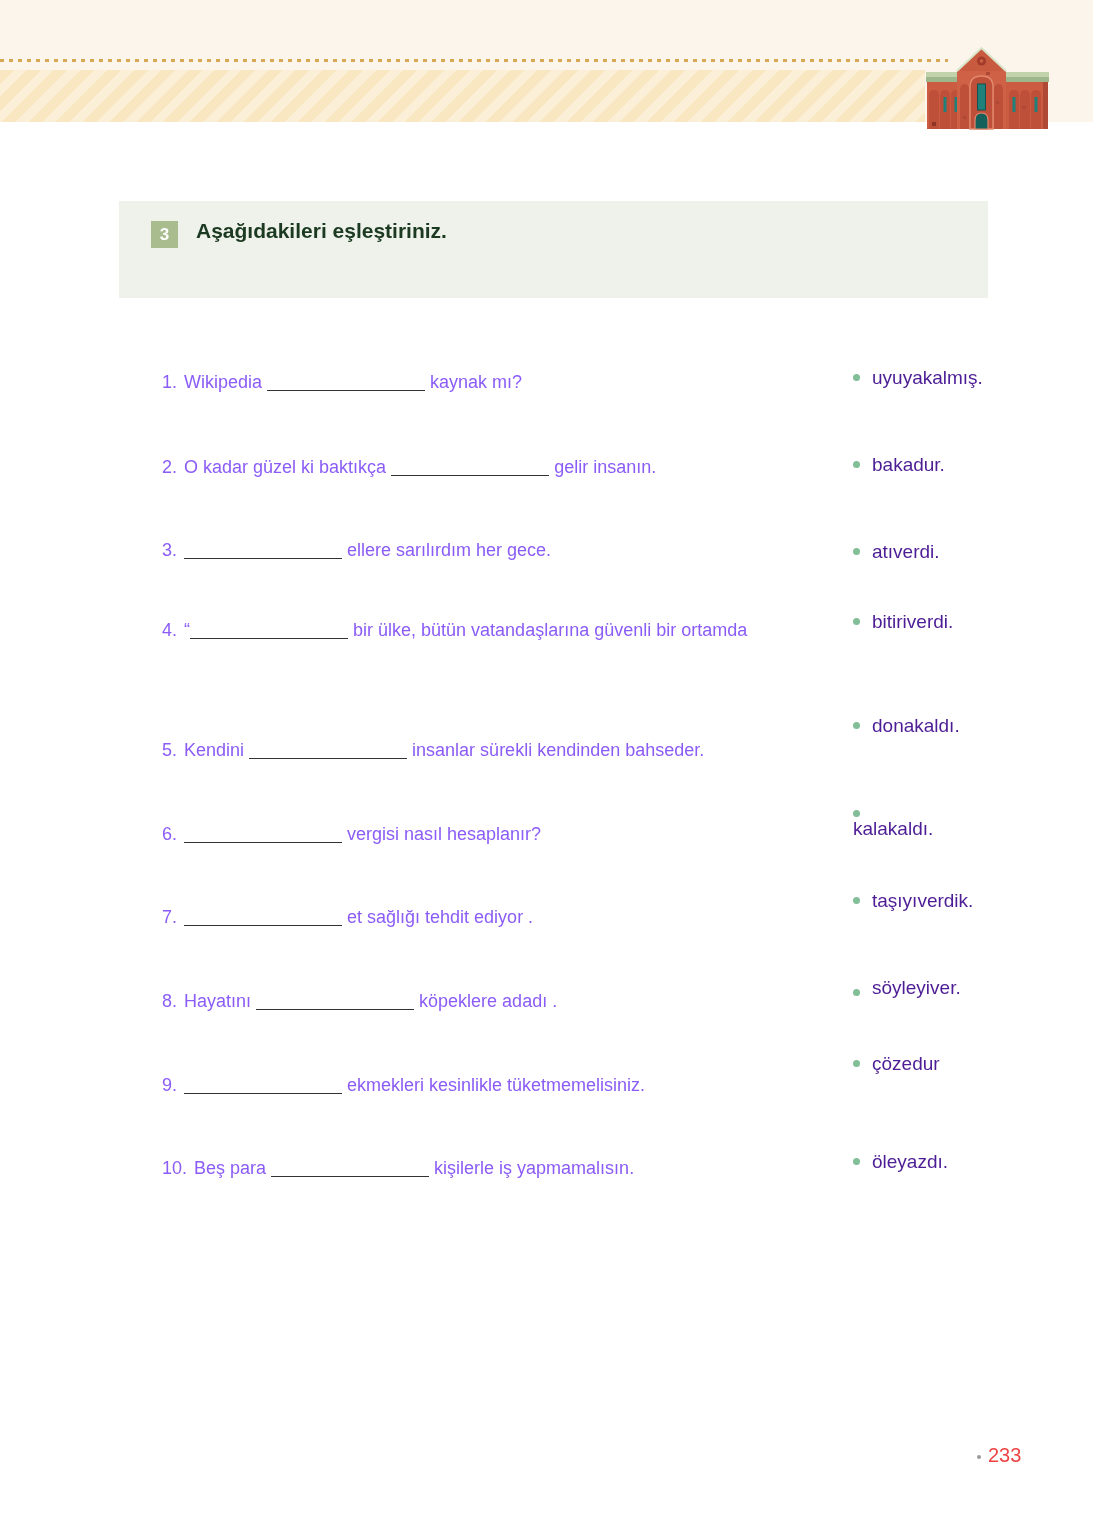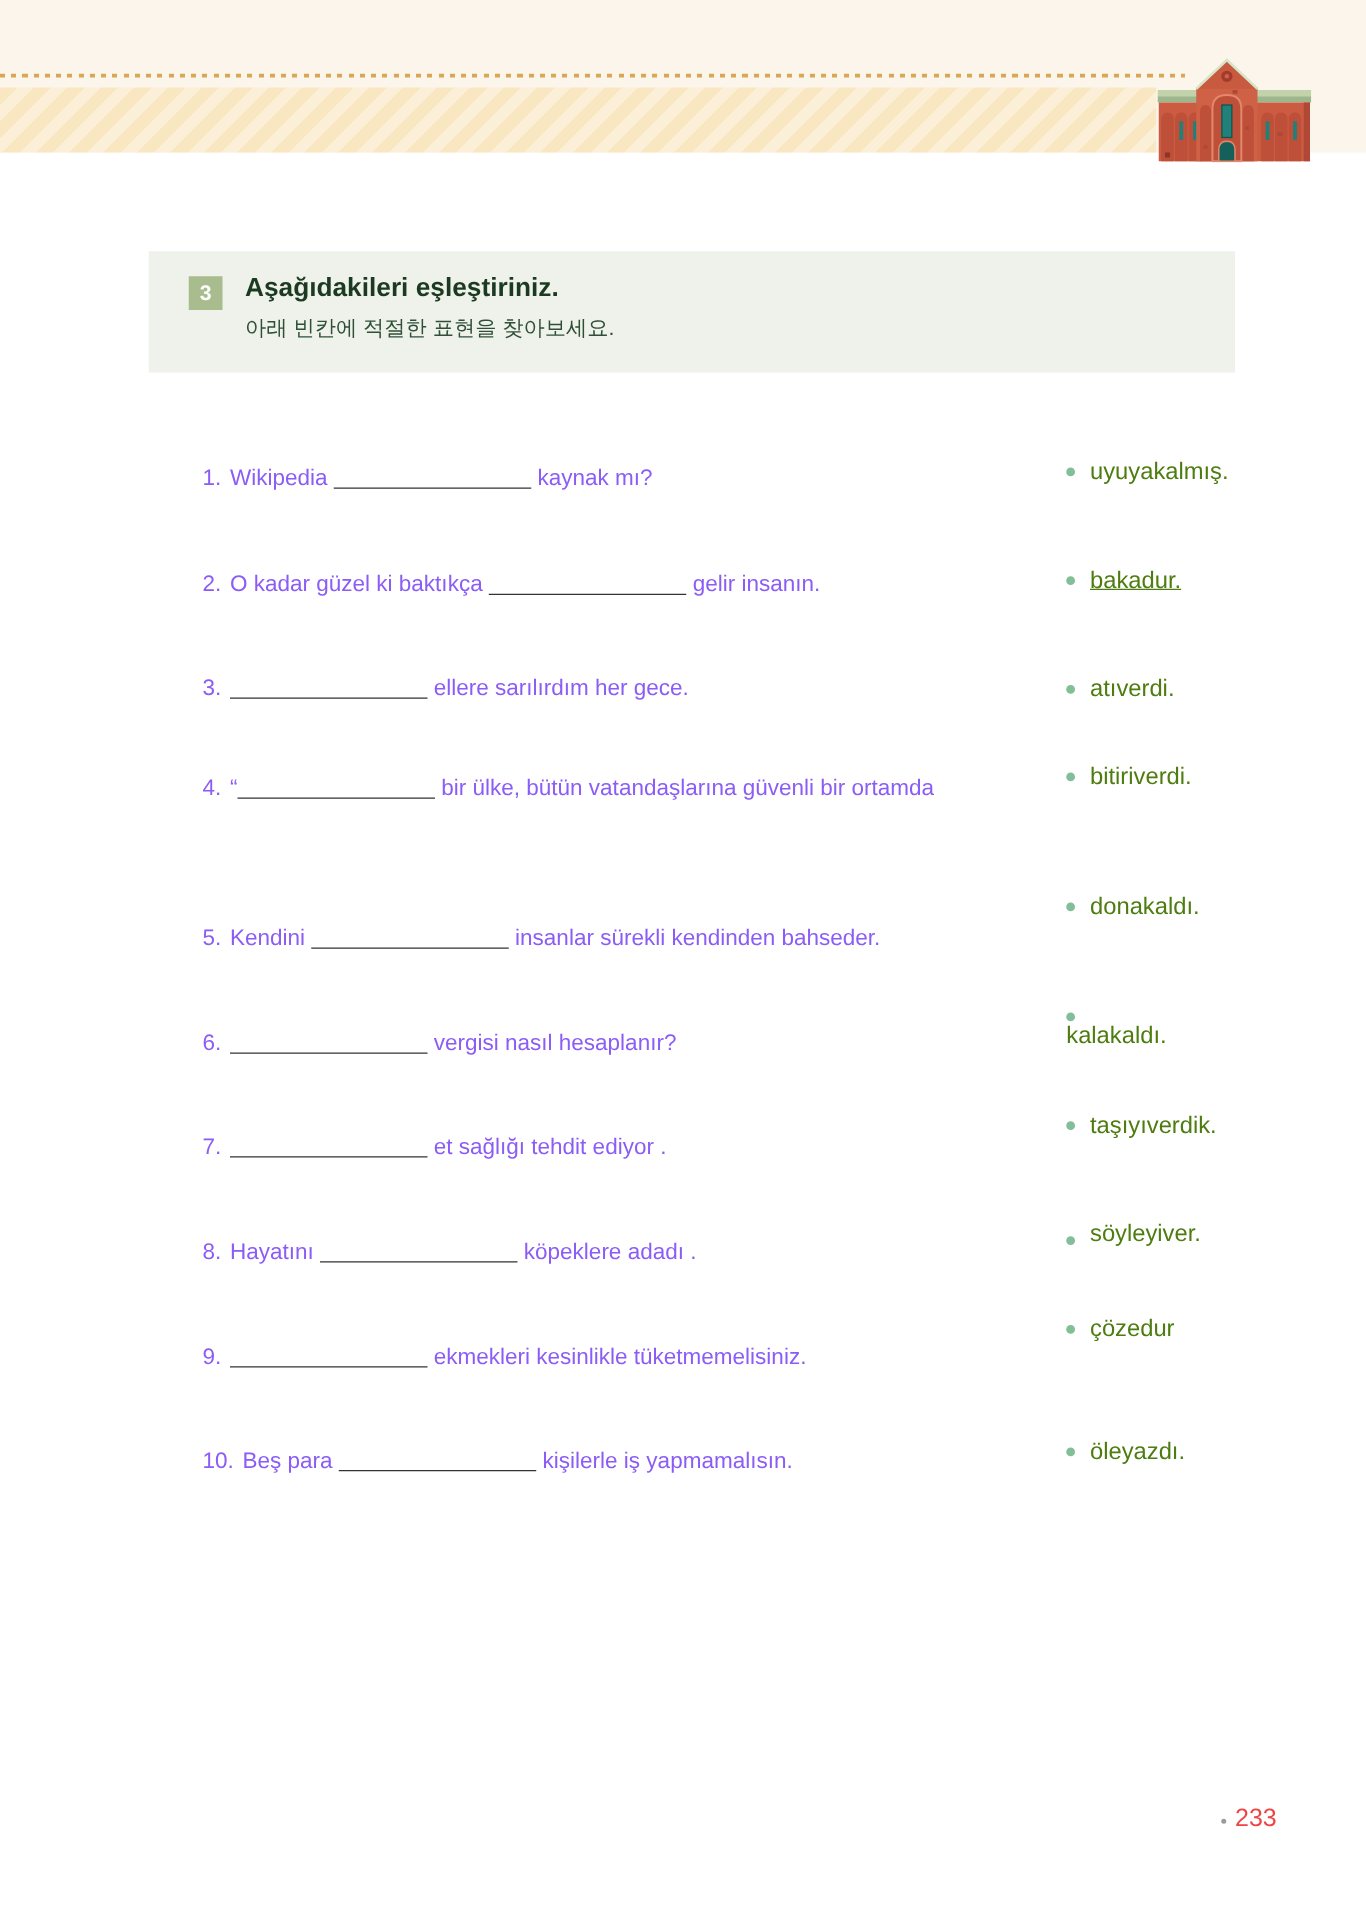--- a/index.html
+++ b/index.html
@@ -36,21 +36,21 @@
   }
   .q-num{display:inline-block;margin-right:7px;}
   .blank{
     display:inline-block;width:158px;height:0;
     border-bottom:1.5px solid #333333;vertical-align:-3px;
   }
   .q-line2{margin-left:24px;}
   
   .a-row{
     position:absolute;left:853px;display:flex;align-items:flex-start;
-    font-size:19px;color:#4d7c0f;line-height:24px;
+    font-size:19px;color:#4c1d95;line-height:24px;
   }
   .a-bullet{
     width:7px;height:7px;border-radius:50%;background:#82BE97;
     margin:8px 12px 0 0;flex:0 0 auto;
   }
   
   .pageno-dot{position:absolute;left:977px;top:1455px;width:4px;height:4px;border-radius:50%;background:#9a9a9a;}
   .pageno{position:absolute;left:988px;top:1444px;font-size:20px;color:#ef4444;}
 </style>
 </head>
@@ -103,42 +103,41 @@
     <rect x="6" y="76" width="4" height="4" fill="#8F3528"></rect>
     <rect x="37" y="70" width="3" height="3" fill="#B04836"></rect>
     <rect x="96" y="60" width="4" height="3" fill="#B04836"></rect>
     <rect x="60" y="26" width="4" height="3" fill="#B04836"></rect>
     <rect x="70" y="55" width="3" height="3" fill="#B04836"></rect>
   </svg>
 
   <div class="title-box">
     <div class="badge">3</div>
     <div class="ex-title">Aşağıdakileri eşleştiriniz.</div>
-    <div class="ex-subtitle">아래 빈칸에 적절한 표현을 찾아보세요.</div>
   </div>
 
   <div>
       <div class="q-row" style="top: 363px;"><span class="q-num">1.</span><span>Wikipedia </span><span class="blank"></span><span> kaynak mı?</span></div>
       <div class="q-row" style="top: 448px;"><span class="q-num">2.</span><span>O kadar güzel ki baktıkça </span><span class="blank"></span><span> gelir insanın.</span></div>
       <div class="q-row" style="top: 531px;"><span class="q-num">3.</span><span></span><span class="blank"></span><span> ellere sarılırdım her gece.</span></div>
       <div class="q-row" style="top: 611px;"><span class="q-num">4.</span><span>“</span><span class="blank"></span><span> bir ülke, bütün vatandaşlarına güvenli bir ortamda</span></div>
       <div class="q-row" style="top: 731px;"><span class="q-num">5.</span><span>Kendini </span><span class="blank"></span><span> insanlar sürekli kendinden bahseder.</span></div>
       <div class="q-row" style="top: 815px;"><span class="q-num">6.</span><span></span><span class="blank"></span><span> vergisi nasıl hesaplanır?</span></div>
       <div class="q-row" style="top: 898px;"><span class="q-num">7.</span><span></span><span class="blank"></span><span> et sağlığı tehdit ediyor .</span></div>
       <div class="q-row" style="top: 982px;"><span class="q-num">8.</span><span>Hayatını </span><span class="blank"></span><span> köpeklere adadı .</span></div>
       <div class="q-row" style="top: 1066px;"><span class="q-num">9.</span><span></span><span class="blank"></span><span> ekmekleri kesinlikle tüketmemelisiniz.</span></div>
       <div class="q-row" style="top: 1149px;"><span class="q-num">10.</span><span>Beş para </span><span class="blank"></span><span> kişilerle iş yapmamalısın.</span></div>
     </div>
 
   <div>
       <div class="a-row" style="top: 366px;">
         <span class="a-bullet"></span>
         <span>uyuyakalmış.</span>
       </div>
-      <div class="a-row" style="top: 453px; text-decoration: underline;">
+      <div class="a-row" style="top: 453px;">
         <span class="a-bullet"></span>
         <span>bakadur.</span>
       </div>
       <div class="a-row" style="top: 540px;">
         <span class="a-bullet"></span>
         <span>atıverdi.</span>
       </div>
       <div class="a-row" style="top: 594px; margin-top: 16px;">
         <span class="a-bullet"></span>
         <span>bitiriverdi.</span>

